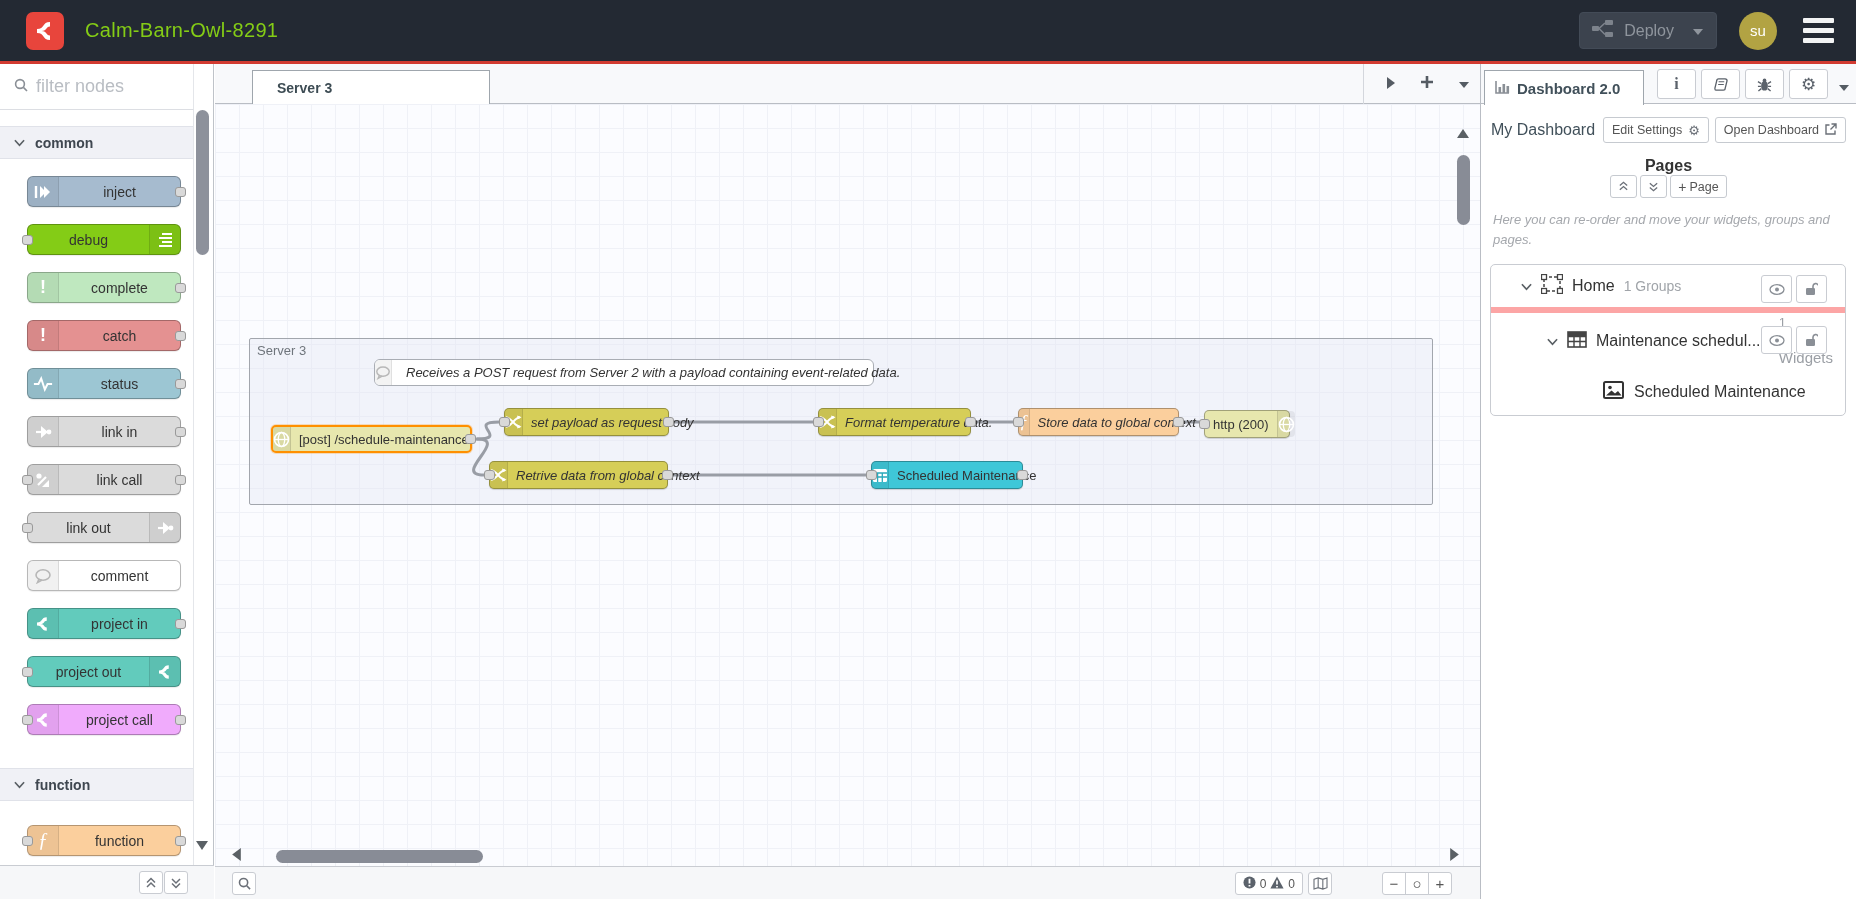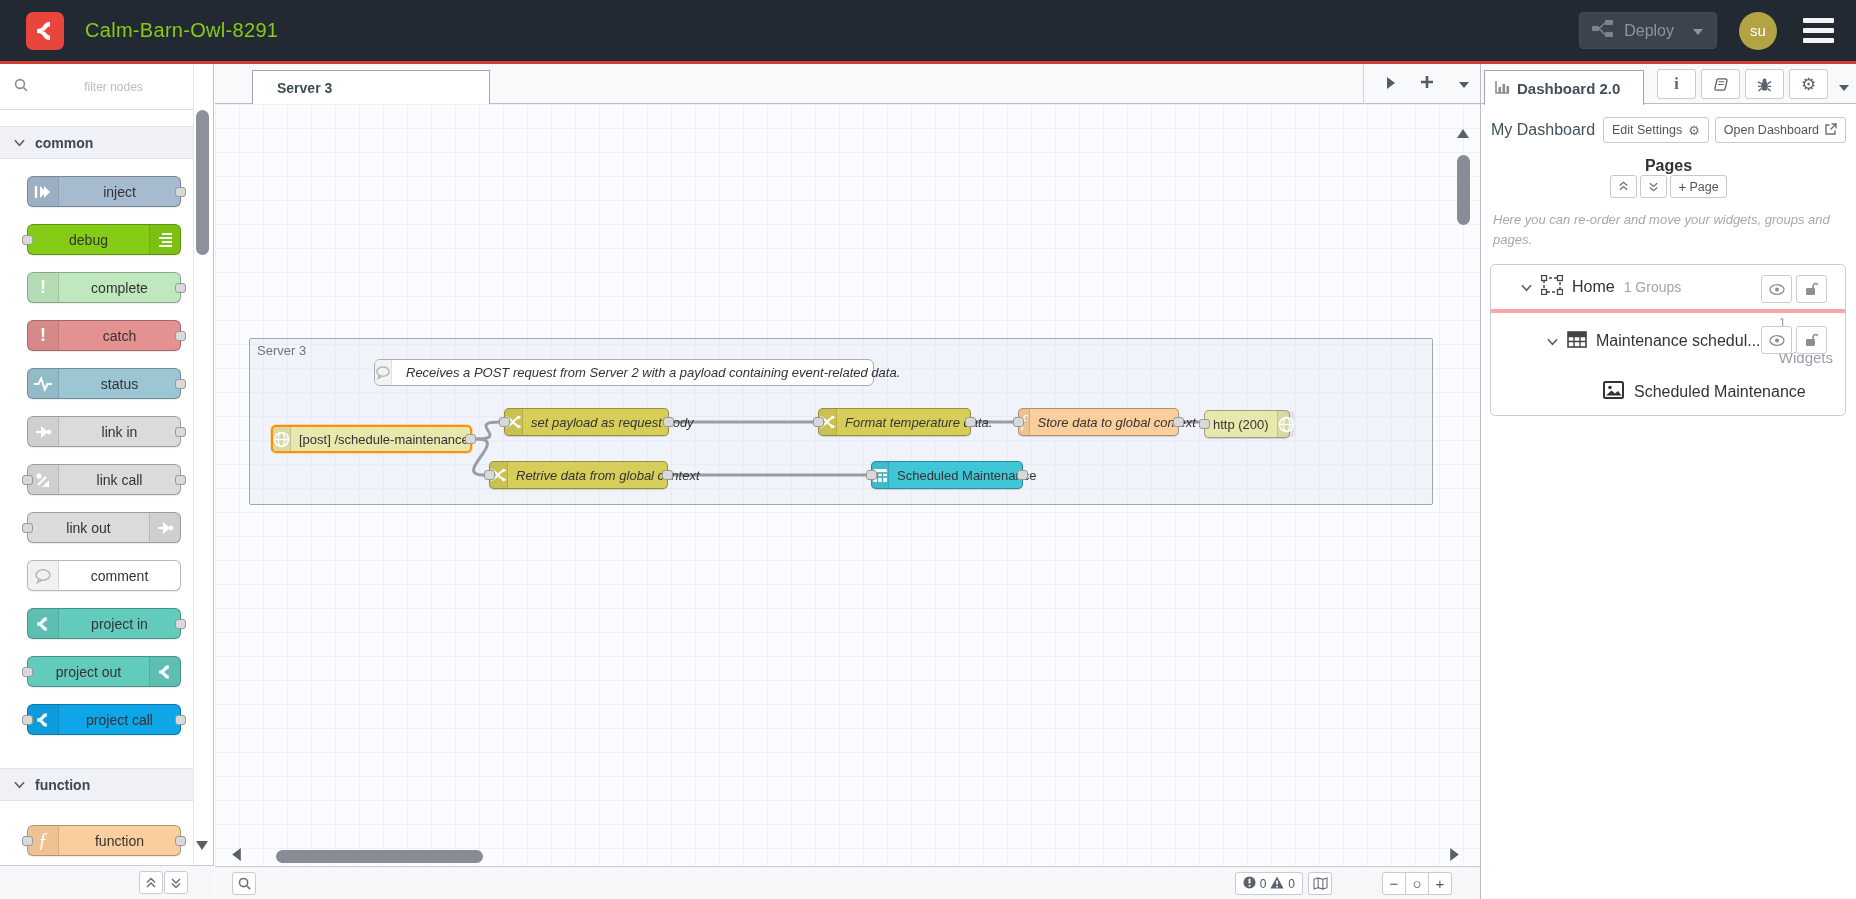--- a/index.html
+++ b/index.html
@@ -13,21 +13,21 @@
   .deploy-btn { background:#3c434e; border:1px solid #434b57; border-radius:4px; height:37px; display:flex; align-items:center; padding:0 12px; gap:10px; color:#8f959d; font-size:16px; cursor:default; }
   .deploy-btn .caret { margin-left:8px; }
   .avatar { width:38px; height:38px; border-radius:50%; background:#b2a343; color:#fff; font-size:15px; display:flex; align-items:center; justify-content:center; }
   .burger { display:flex; flex-direction:column; gap:5px; padding:4px; cursor:pointer; }
   .burger span { display:block; width:31px; height:5px; background:#f2f3f4; border-radius:1px; }
   .redline { position:absolute; left:0; top:61px; width:1856px; height:3px; background:#d23b31; }
 
   
   .palette { position:absolute; left:0; top:64px; width:214px; bottom:0; background:#fff; border-right:1px solid #bfc3c9; }
   .pal-search { position:absolute; left:0; top:0; width:194px; height:46px; border-bottom:1px solid #dcdee3; border-right:1px solid #e4e6ea; display:flex; align-items:center; padding:0 10px 0 14px; gap:8px; }
-  .pal-search input { border:0; outline:0; flex:1; font-size:12px; color:#8b5cf6; background:transparent; font-family:"Liberation Sans",sans-serif;text-align:center; }
+  .pal-search input { border:0; outline:0; flex:1; font-size:18px; color:#8b5cf6; background:transparent; font-family:"Liberation Sans",sans-serif; }
   .pal-search input::placeholder { color:#b9bdc3; }
   .pal-scroll { position:absolute; left:0; top:46px; width:194px; bottom:34px; border-right:1px solid #e4e6ea; overflow:hidden; }
   .pal-cat { margin-top:16px; height:33px; background:#f0f1f6; border-top:1px solid #e0e2e9; border-bottom:1px solid #e0e2e9; display:flex; align-items:center; padding-left:14px; gap:10px; color:#3f4750; font-weight:bold; font-size:14px; cursor:pointer; }
   .pnode { position:relative; width:154px; height:31px; margin:17px 0 0 27px; border:1px solid rgba(0,0,0,.28); border-radius:6px; display:flex; align-items:stretch; font-size:14px; color:#333; box-shadow:0 1px 1px rgba(0,0,0,.08); cursor:grab; }
   .pnode:first-of-type { margin-top:23px; }
   .pnode .ibox { width:31px; background:rgba(0,0,0,.055); border-right:1px solid rgba(0,0,0,.10); border-radius:5px 0 0 5px; display:flex; align-items:center; justify-content:center; }
   .pnode.icon-right .ibox { order:2; border-right:none; border-left:1px solid rgba(0,0,0,.10); border-radius:0 5px 5px 0; }
   .pnode .plabel { flex:1; display:flex; align-items:center; justify-content:center; white-space:nowrap; }
   .port { position:absolute; width:11px; height:10px; background:#d9d9d9; border:1px solid #999; border-radius:3px; top:50%; margin-top:-5px; z-index:3; }
   .port.pl { left:-6px; } .port.pr { right:-6px; }
@@ -86,21 +86,21 @@
   .lt-tab { position:absolute; bottom:-1px; height:37px; display:flex; align-items:center; justify-content:center; font-size:15px; cursor:pointer; }
   .lt-tab.active { left:3px; width:107px; background:#fff; border:1px solid #c6cad0; border-bottom:1px solid #fff; font-weight:bold; color:#444; }
   .lt-tab.inactive { left:112px; width:113px; background:#e9ecf4; border:1px solid #c6cad0; color:#5a6168; }
   .pages-row { display:flex; align-items:center; padding:14px 10px 0 10px;flex-direction:column; }
   .pages-title { font-weight:bold; font-size:16px; color:#333; flex:1; }
   .pages-btns { display:flex; gap:3px; align-items:center; }
   .pagebtn { background:#fff; border:1px solid #c6cad0; border-radius:3px; height:23px; display:flex; align-items:center; gap:3px; padding:0 7px; font-size:12.5px; color:#555; cursor:pointer; }
   .help-text { margin:12px 12px 0 12px; font-style:italic; font-size:13px; color:#a5a8ad; line-height:1.55; }
   .tree { margin:14px 10px 0 9px; border:1px solid #c9ccd2; border-radius:5px; overflow:visible; }
   .trow { display:flex; align-items:center; position:relative; }
-  .trow.page { height:48px; border-bottom:4px solid #fca5a5; padding-left:30px; gap:9px; }
+  .trow.page { height:48px; border-bottom:6px solid #fca5a5; padding-left:30px; gap:9px; }
   .trow.group { height:56px; padding-left:56px; gap:9px; }
   .trow.widget { height:46px; padding-left:112px; gap:10px; }
   .tlabel { font-size:16px; color:#333; white-space:nowrap; }
   .tmeta { font-size:14px; color:#a0a4a9; }
   .rowbtns { position:absolute; display:flex; gap:4px; z-index:2; }
   .rowbtn { width:31px; height:28px; background:#fff; border:1px solid #c9ccd2; border-radius:3px; display:flex; align-items:center; justify-content:center; cursor:pointer; }
   .gcount1 { position:absolute; right:59px; top:2px; color:#9b9fa5; font-size:13px; z-index:1; }
   .gcountw { position:absolute; right:12px; top:36px; color:#9b9fa5; font-size:15px; z-index:1; }
   .chev { color:#5a6065; }
 </style>
@@ -268,21 +268,21 @@
     <div class="pnode icon-right" style="background: rgb(98, 203, 188);">
       <div class="ibox">
           <svg width="18" height="18" viewBox="0 0 24 24">
             <path d="M17 3 C9 3 12 10 4 10 L4 14 C12 14 9 21 17 21 L17 16.5 C12.5 16.5 14.5 12 8.5 12 C14.5 12 12.5 7.5 17 7.5 Z" fill="#fff"></path>
           </svg>
         </div>
       <div class="plabel">project out</div>
       <span class="port pl"></span>
     </div>
 
-    <div class="pnode" style="background: #0ea5e9;">
+    <div class="pnode" style="background: #f0abfc;">
       <div class="ibox">
           <svg width="18" height="18" viewBox="0 0 24 24">
             <path d="M17 3 C9 3 12 10 4 10 L4 14 C12 14 9 21 17 21 L17 16.5 C12.5 16.5 14.5 12 8.5 12 C14.5 12 12.5 7.5 17 7.5 Z" fill="#fff"></path>
           </svg>
         </div>
       <div class="plabel">project call</div>
       <span class="port pl"></span>
       <span class="port pr"></span>
     </div>
 

